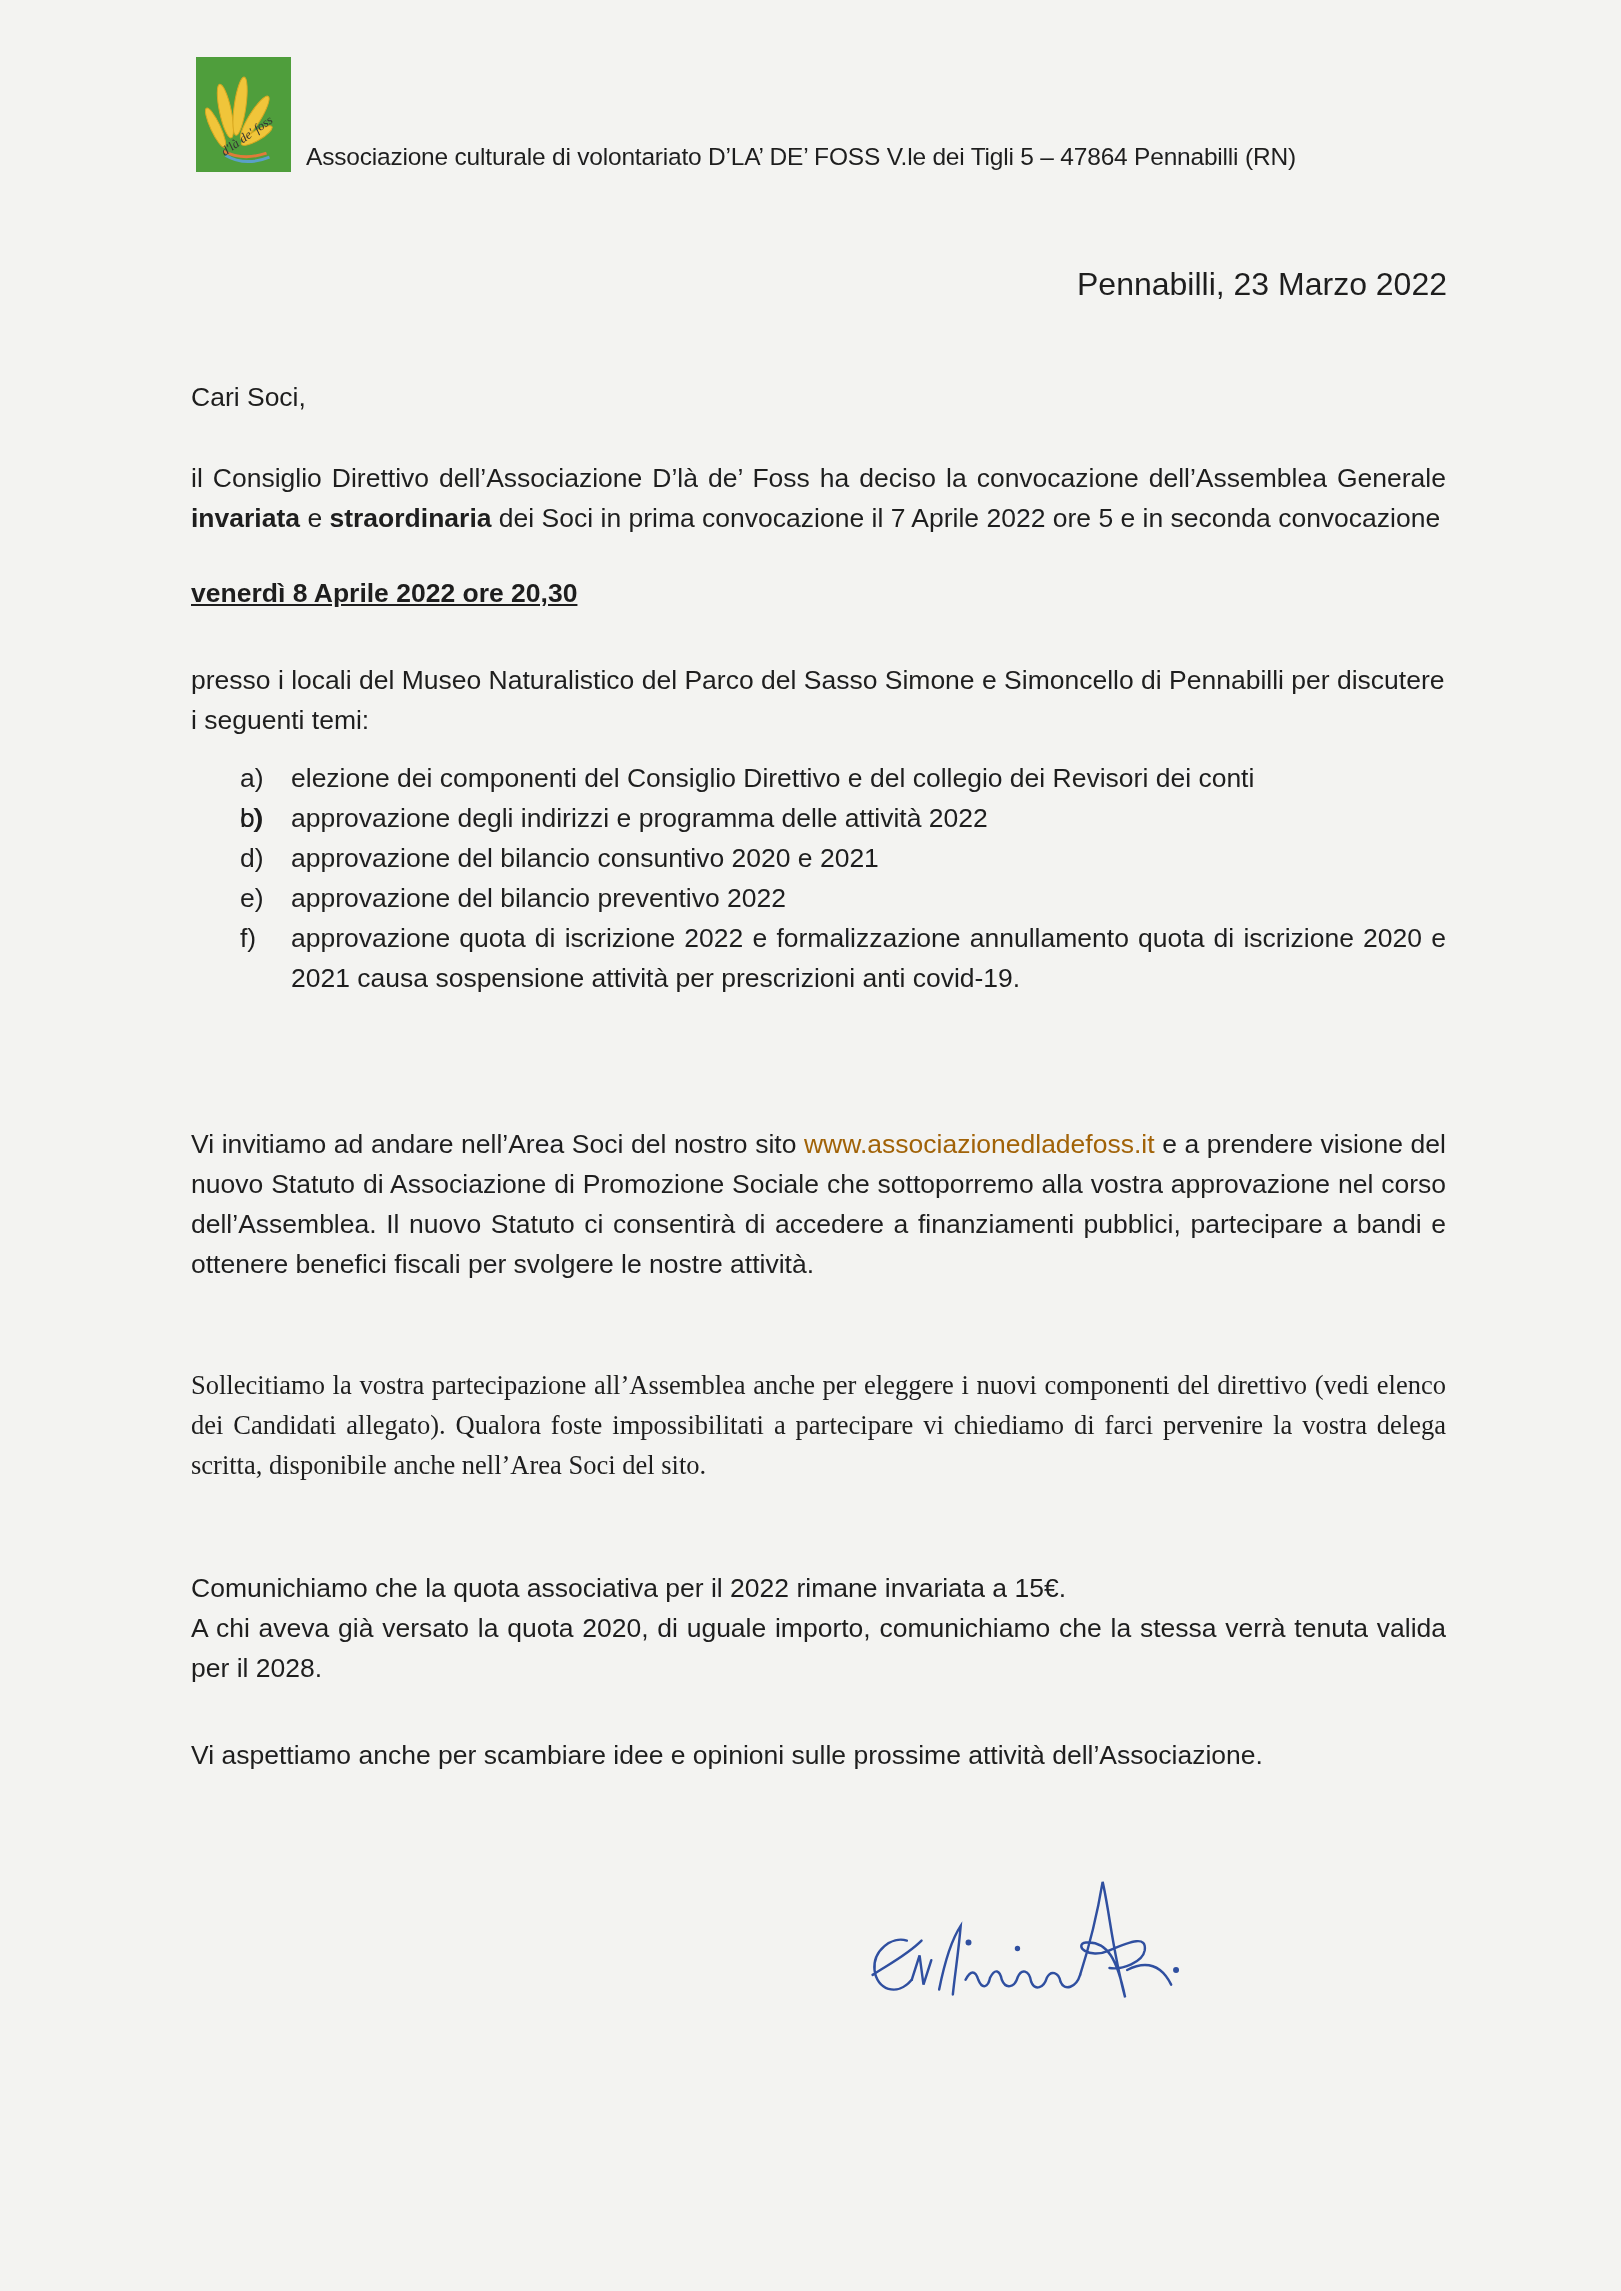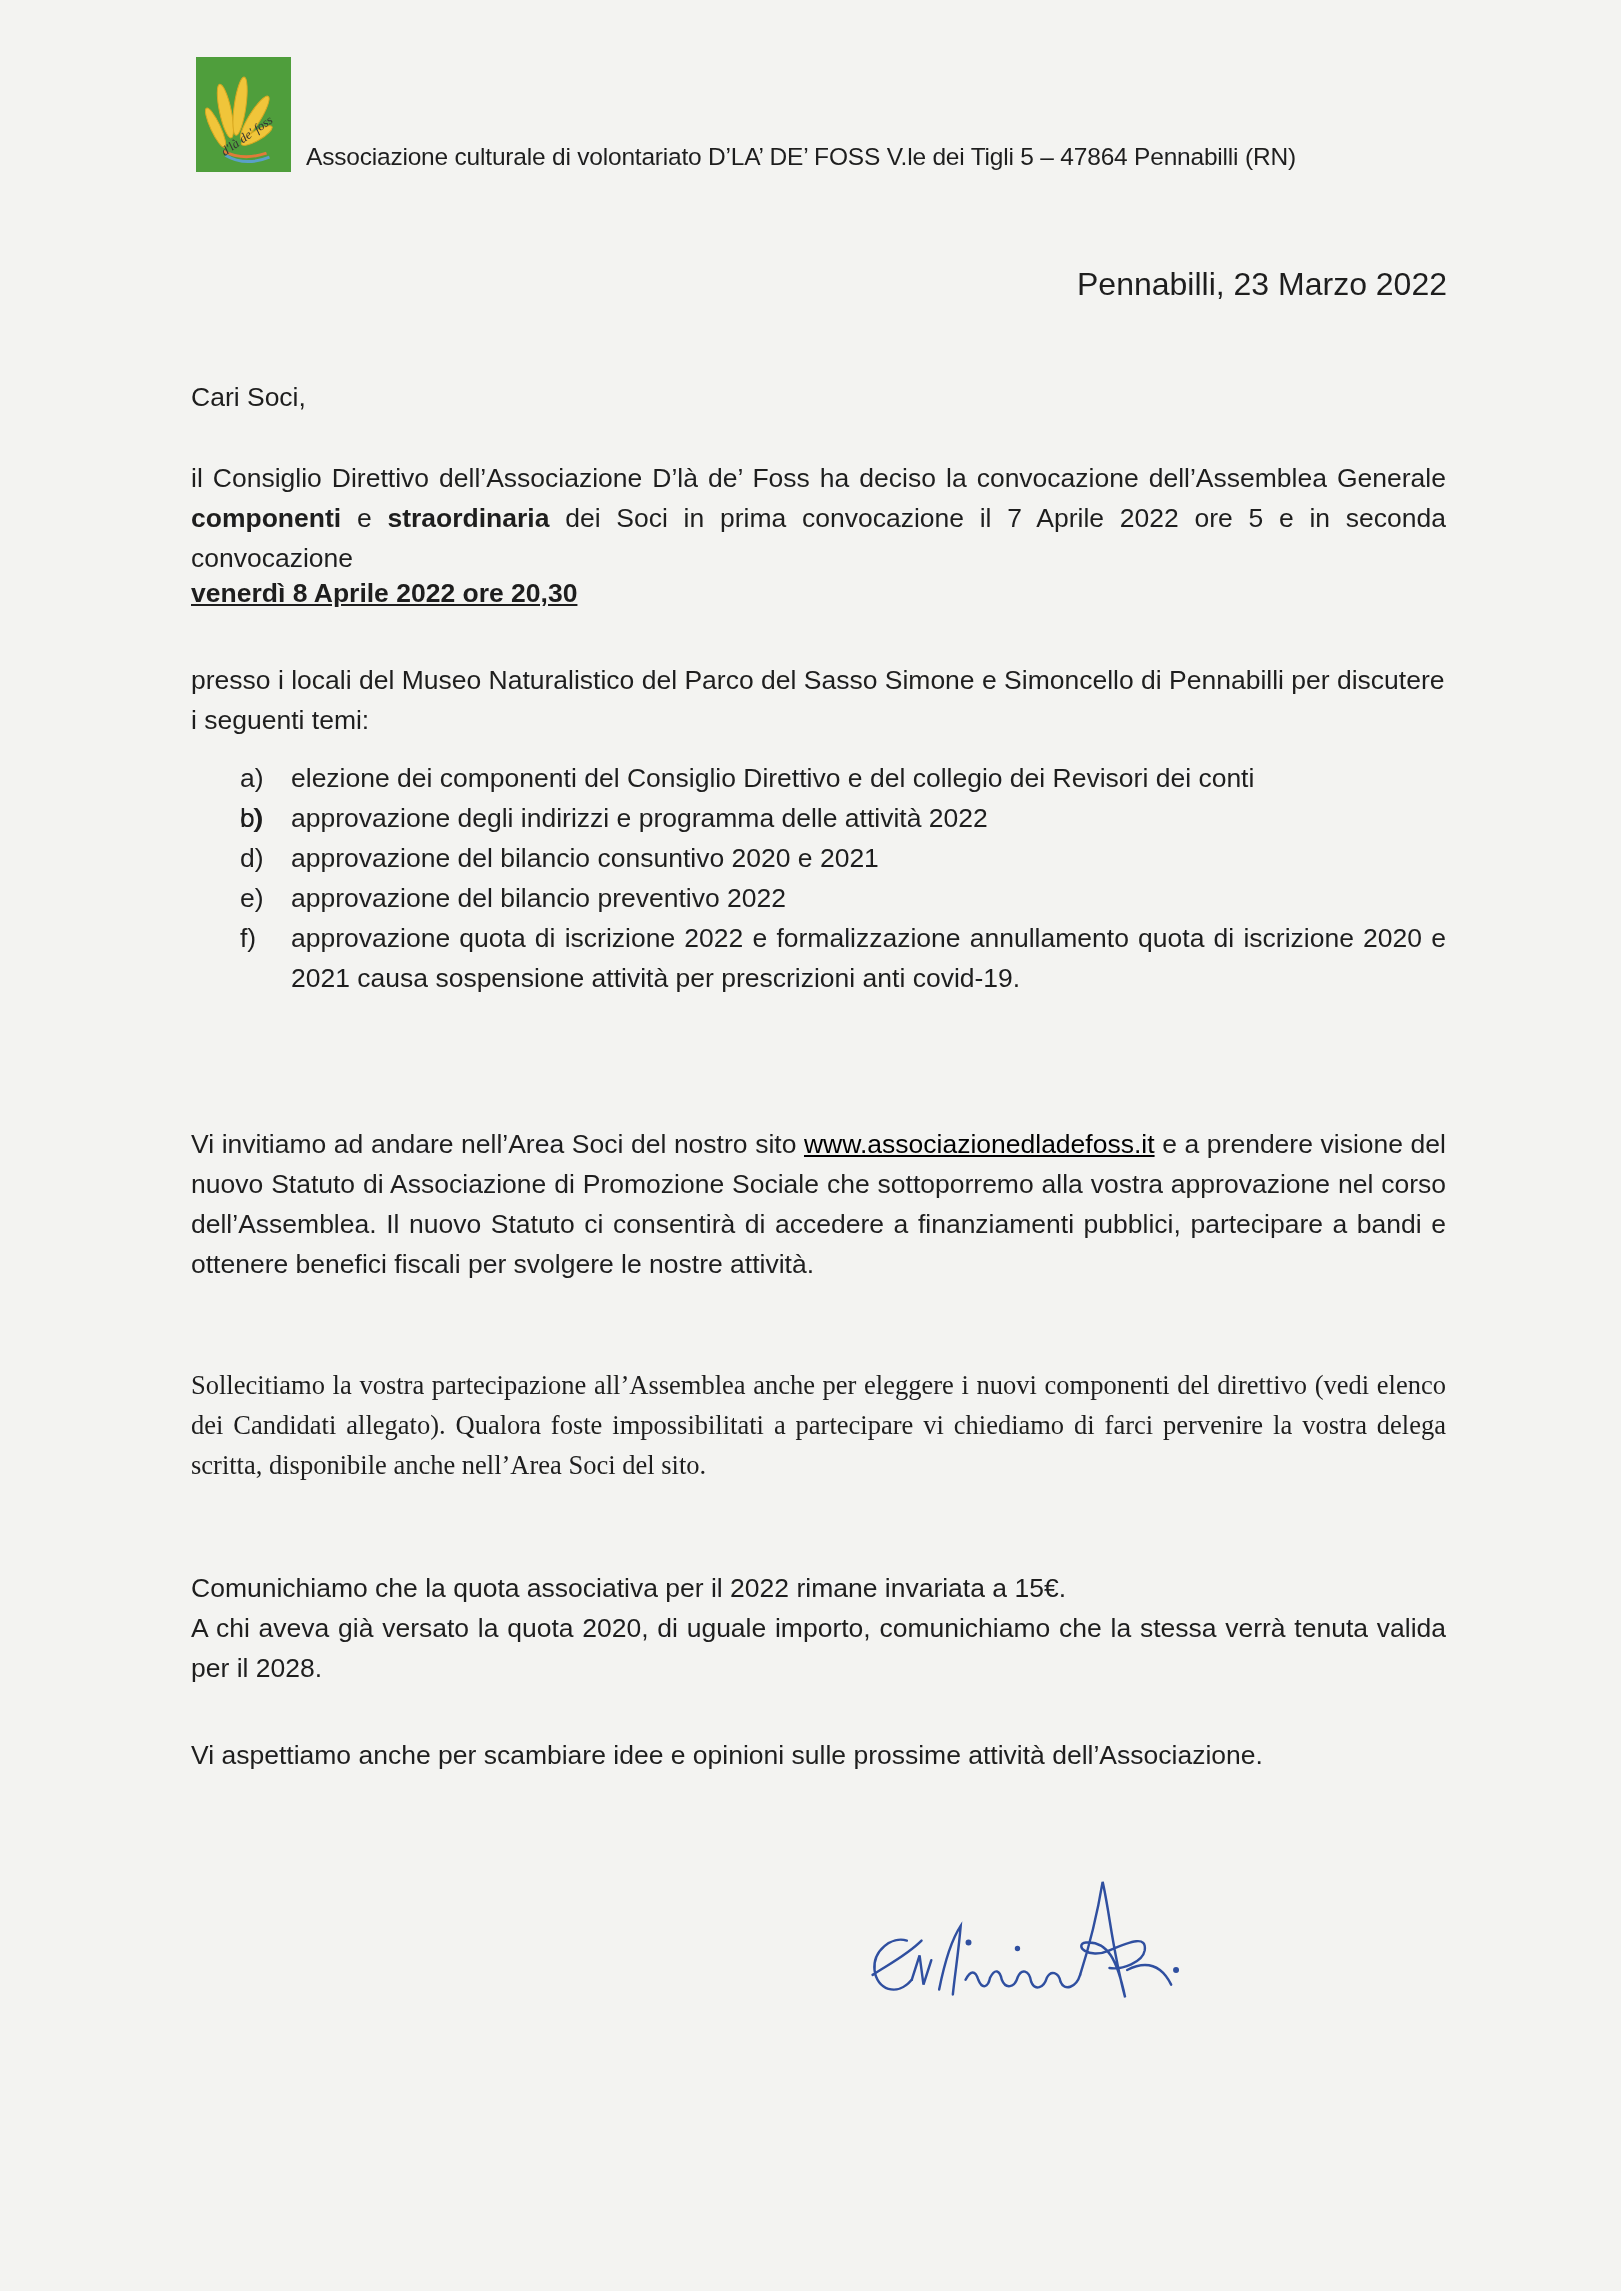--- a/index.html
+++ b/index.html
@@ -39,21 +39,21 @@
   }
   .p2 { top: 660px; }
   .agenda {
     left: 240px; top: 758px; width: 1206px;
     font-size: 26.5px; line-height: 40px;
     margin: 0; padding: 0; list-style: none;
   }
   .agenda li { position: relative; padding-left: 51px; }
   .agenda .marker { position: absolute; left: 0; top: 0; }
   .p3 { top: 1124px; }
-  .link { color: #000000; text-decoration: underline; cursor: pointer; }
+  .link { color: #a16207; cursor: pointer; }
   .p4 { top: 1365px; font-family: Liberation Serif, serif; }
   .p5 { top: 1568px; }
   .p6 { top: 1735px; }
   .signature { left: 853px; top: 1872px; width: 372px; height: 147px; }
 </style>
 </head>
 <body>
 
 <div class="abs logo">
   <svg width="95" height="115" viewBox="0 0 97 117">
@@ -69,21 +69,21 @@
     <path d="M28 96 Q48 106 72 98" stroke="#e07b3a" stroke-width="3" fill="none"></path>
     <text x="22" y="92" font-size="13" fill="#333" font-style="italic" transform="rotate(-35 40 85)" font-family="Liberation Serif, serif">d'là de' foss</text>
   </svg>
 </div>
 <div class="abs header-text">Associazione culturale di volontariato D’LA’ DE’ FOSS V.le dei Tigli 5 – 47864 Pennabilli (RN)</div>
 
 <div class="abs date-line">Pennabilli, 23 Marzo 2022</div>
 
 <div class="abs text greeting">Cari Soci,</div>
 
-<div class="abs text justify p1"><span>il Consiglio Direttivo dell’Associazione D’là de’ Foss ha deciso la convocazione dell’Assemblea Generale </span><b>componenti</b><span> e </span><b>straordinaria</b><span>  dei Soci in prima convocazione il 7 Aprile 2022 ore 5 e in seconda convocazione</span></div>
+<div class="abs text justify p1"><span>il Consiglio Direttivo dell’Associazione D’là de’ Foss ha deciso la convocazione dell’Assemblea Generale </span><b>invariata</b><span> e </span><b>straordinaria</b><span>  dei Soci in prima convocazione il 7 Aprile 2022 ore 5 e in seconda convocazione</span></div>
 
 <div class="abs meeting">venerdì 8 Aprile 2022 ore 20,30</div>
 
 <div class="abs text p2">presso i locali del Museo Naturalistico del Parco del Sasso Simone e Simoncello di Pennabilli per discutere i seguenti temi:</div>
 
 <ol class="abs agenda justify">
   <li><span class="marker">a)</span><span>elezione dei componenti del Consiglio Direttivo e del collegio dei Revisori dei conti</span></li>
   <li><span class="marker">b)</span></li>
   <li><span class="marker">c)</span><span>approvazione degli indirizzi e programma delle attività 2022</span></li>
   <li><span class="marker">d)</span><span>approvazione del bilancio consuntivo 2020 e 2021</span></li>

